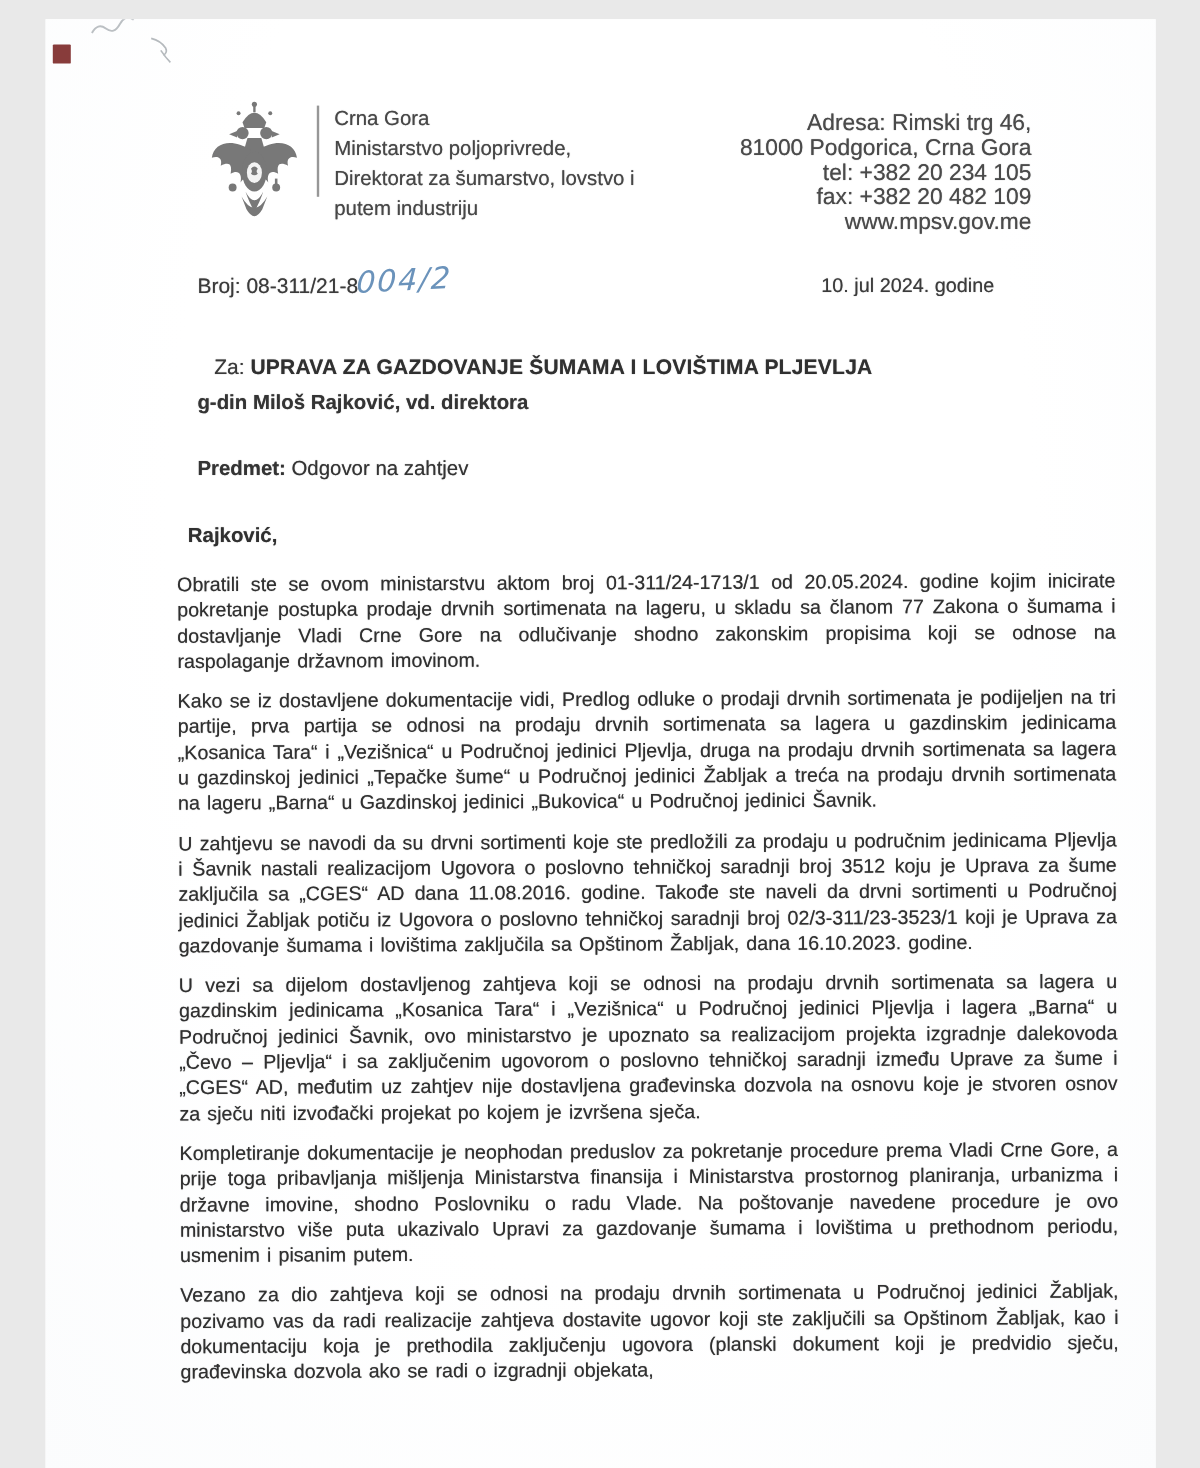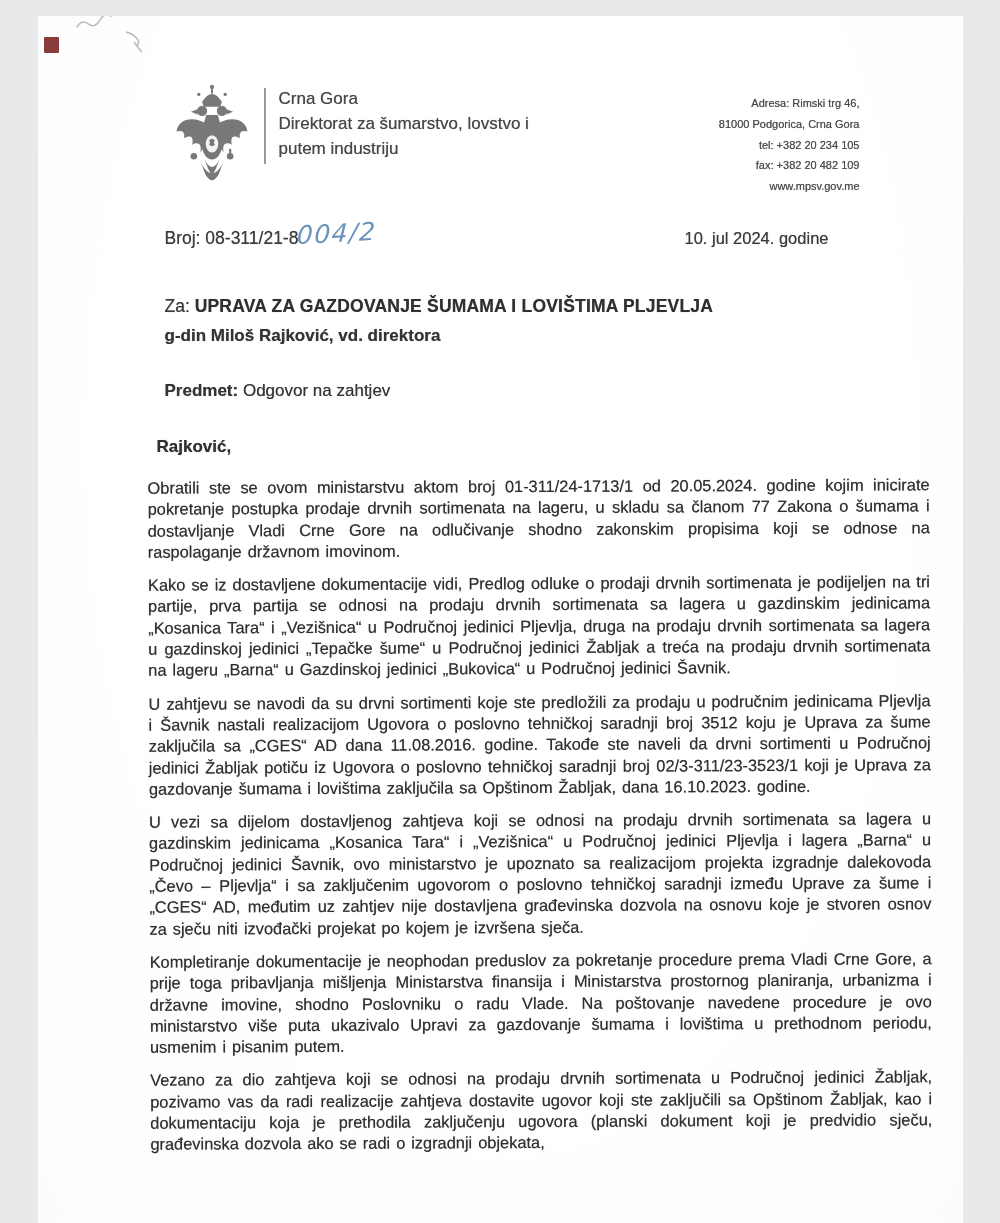--- a/index.html
+++ b/index.html
@@ -10,31 +10,31 @@
     overflow:hidden;
     font-family:"Liberation Sans", sans-serif;
     color:#333;
     text-decoration:underline;
   }
   .scan{text-shadow:0 0 0.7px rgba(70,70,70,.75);}
   
   .emblem{position:absolute;left:132px;top:66px;width:84px;height:132px;opacity:.88;filter:blur(.4px);}
   .vdivider{position:absolute;left:226px;top:72px;width:2px;height:76px;background:#7d7d7d;opacity:.8;}
   .org{position:absolute;left:241px;top:70px;font-size:17px;line-height:25px;color:#474747;}
-  .addr{position:absolute;right:103px;top:77px;font-size:11px;line-height:20.8px;color:#4a4a4a;text-align:right;}
+  .addr{position:absolute;right:103px;top:77px;font-size:19px;line-height:20.8px;color:#4a4a4a;text-align:right;}
   
   .refrow{position:absolute;left:127px;top:205px;font-size:17.5px;color:#3b3b3b;}
   .handwrite{
     display:inline-block;font-family:"DejaVu Sans", sans-serif;font-style:italic;
     color:#6b93bb;font-size:25px;letter-spacing:1.5px;transform:rotate(-3deg) skewX(-6deg);
     position:relative;top:-2px;margin-left:-1px;text-shadow:none;
   }
   .dateline{position:absolute;right:134px;top:213px;font-size:16.5px;color:#3b3b3b;}
   
-  .za-line{position:absolute;left:127px;top:280px;font-size:17.5px;color:#3a3a3a;}
+  .za-line{position:absolute;left:141px;top:280px;font-size:17.5px;color:#3a3a3a;}
   .za-line b{letter-spacing:.2px;color:#303030;}
   .person-line{position:absolute;left:127px;top:310px;font-size:17px;font-weight:bold;color:#343434;}
   .subject{position:absolute;left:127px;top:365px;font-size:17px;color:#343434;}
   .salutation{position:absolute;left:119px;top:421px;font-size:17px;font-weight:bold;color:#303030;}
   
   .bodytext{
     position:absolute;left:111px;top:460px;width:782px;
     transform:rotate(-0.25deg);
   }
   .bodytext p{
@@ -85,20 +85,21 @@
       <circle cx="72" cy="90" r="4"></circle>
       <rect x="70.7" y="81" width="2.6" height="8"></rect>
       <path d="M41,94 Q50,112 59,94 Q55,106 50,114 Q45,106 41,94 Z"></path>
       <path d="M37,99 Q50,122 63,99 L58,112 Q50,126 42,112 Z"></path>
     </g>
   </svg>
   <div class="vdivider"></div>
 
   <div class="org scan">
     <div>Crna Gora</div>
+    <div>Ministarstvo poljoprivrede,</div>
     <div>Direktorat za šumarstvo, lovstvo i</div>
     <div>putem industriju</div>
   </div>
 
   <div class="addr scan">
     <div>Adresa: Rimski trg 46,</div>
     <div>81000 Podgorica, Crna Gora</div>
     <div>tel: +382 20 234 105</div>
     <div>fax: +382 20 482 109</div>
     <div>www.mpsv.gov.me</div>

